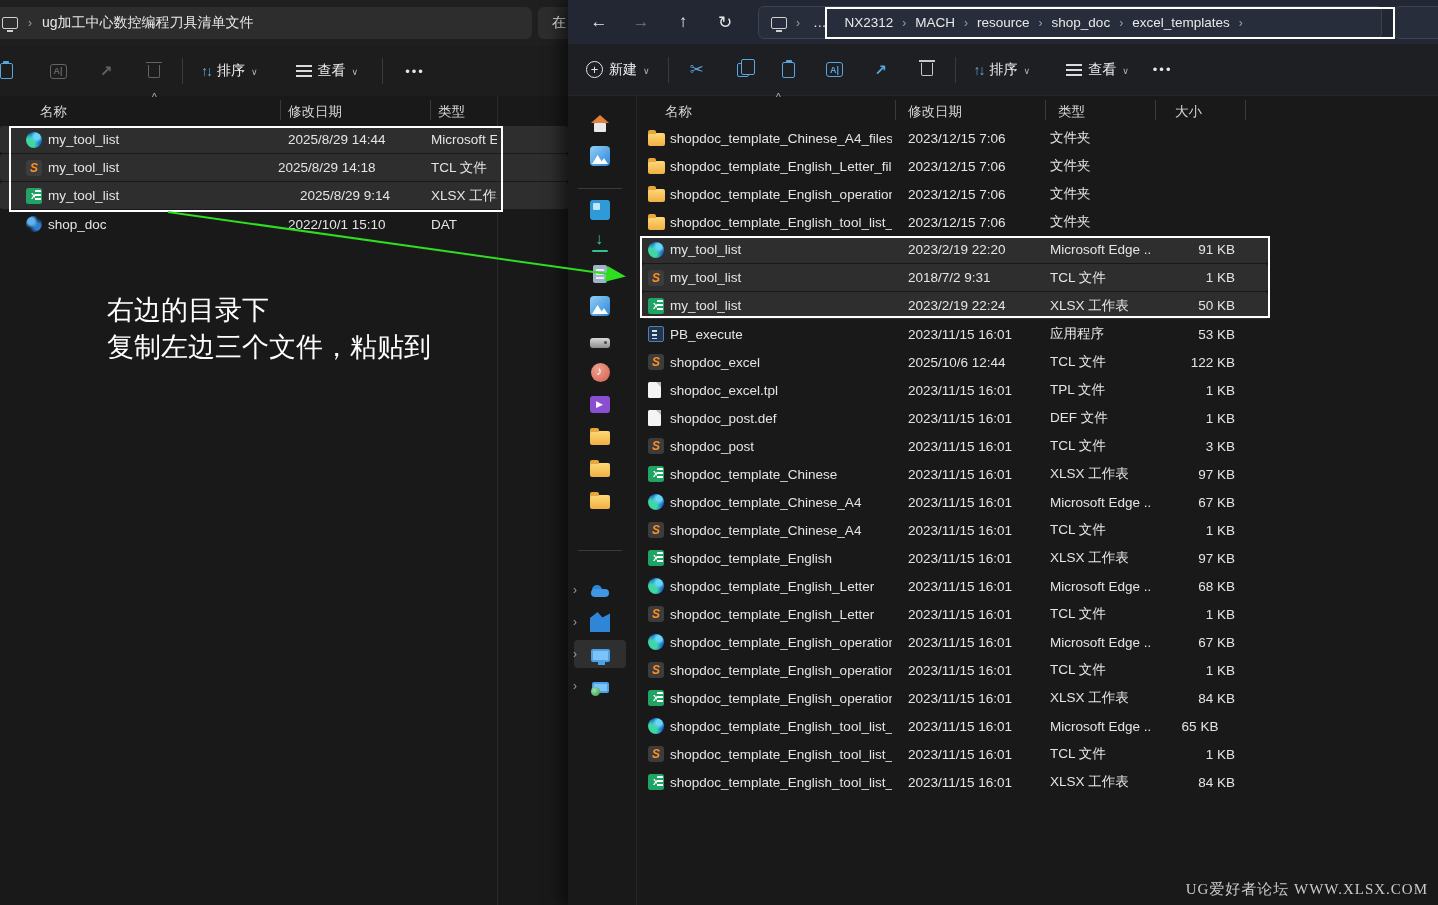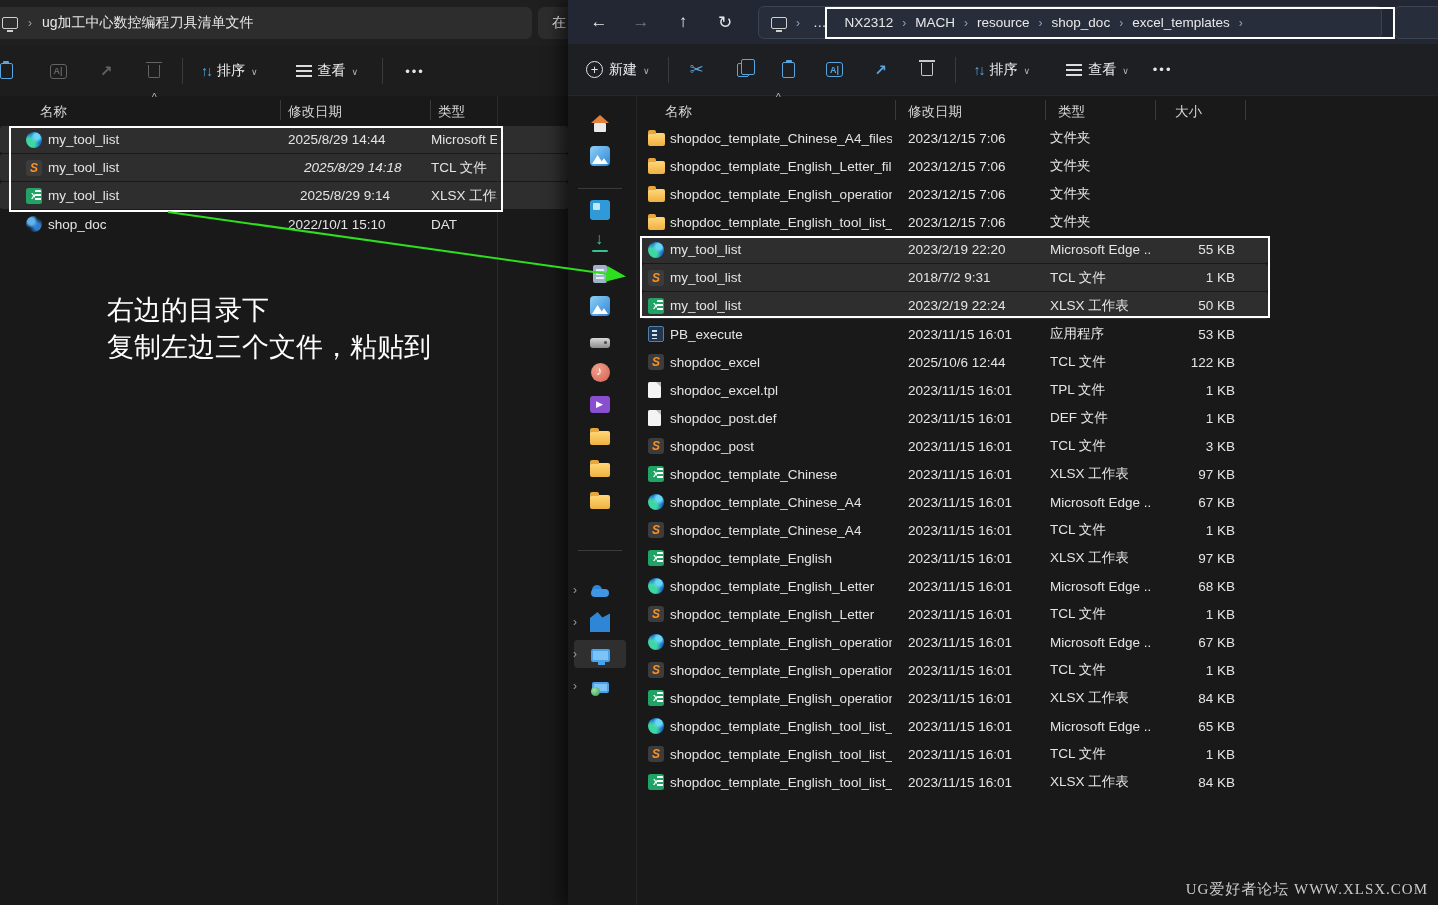--- a/index.html
+++ b/index.html
@@ -215,21 +215,21 @@
       <div id="left-rows" class="abs" style="left:0; top:30px; width:568px;">
           <div class="file-row row-selected" style="top: 0px; left: 0px; width: 568px; height: 27px;">
             <span class="ficon edge-file" style="left: 26px;"></span>
             <span class="cell" style="left: 48px; width: 220px;">my_tool_list</span>
             <span class="cell" style="left: 288px; width: 150px;">2025/8/29 14:44</span>
             <span class="cell" style="left: 431px; width: 66px;">Microsoft Edge ...</span>
           </div>
           <div class="file-row row-selected" style="top: 28px; left: 0px; width: 568px; height: 27px;">
             <span class="ficon tcl-file" style="left: 26px;">S</span>
             <span class="cell" style="left: 48px; width: 220px;">my_tool_list</span>
-            <span class="cell" style="left: 304px; width: 150px; font-style: italic;">2025/8/29 14:18</span>
+            <span class="cell" style="left: 278px; width: 150px;">2025/8/29 14:18</span>
             <span class="cell" style="left: 431px; width: 66px;">TCL 文件</span>
           </div>
           <div class="file-row row-selected" style="top: 56px; left: 0px; width: 568px; height: 27px;">
             <span class="ficon excel-file" style="left: 26px;">X</span>
             <span class="cell" style="left: 48px; width: 220px;">my_tool_list</span>
             <span class="cell" style="left: 300px; width: 150px;">2025/8/29 9:14</span>
             <span class="cell" style="left: 431px; width: 66px;">XLSX 工作表</span>
           </div>
           <div class="file-row" style="top: 84px;">
             <span class="ficon dat-file" style="left: 26px;"></span>
@@ -398,21 +398,21 @@
             <span class="ficon folder-file" style="left: 80px;"></span>
             <span class="cell" style="left: 102px; width: 222px;">shopdoc_template_English_tool_list_s...</span>
             <span class="cell" style="left: 340px; width: 150px;">2023/12/15 7:06</span>
             <span class="cell" style="left: 482px; width: 100px;">文件夹</span>
           </div>
           <div class="file-row row-selected" style="top: 112px; left: 74px; width: 626px; height: 27px;">
             <span class="ficon edge-file" style="left: 6px;"></span>
             <span class="cell" style="left: 28px; width: 222px;">my_tool_list</span>
             <span class="cell" style="left: 266px; width: 150px;">2023/2/19 22:20</span>
             <span class="cell" style="left: 408px; width: 100px;">Microsoft Edge ...</span>
-            <span class="cell" style="left: 523px; width: 70px; text-align: right;">55 KB</span>
+            <span class="cell" style="left: 523px; width: 70px; text-align: right;">91 KB</span>
           </div>
           <div class="file-row row-selected" style="top: 140px; left: 74px; width: 626px; height: 27px;">
             <span class="ficon tcl-file" style="left: 6px;">S</span>
             <span class="cell" style="left: 28px; width: 222px;">my_tool_list</span>
             <span class="cell" style="left: 266px; width: 150px;">2018/7/2 9:31</span>
             <span class="cell" style="left: 408px; width: 100px;">TCL 文件</span>
             <span class="cell" style="left: 523px; width: 70px; text-align: right;">1 KB</span>
           </div>
           <div class="file-row row-selected" style="top: 168px; left: 74px; width: 626px; height: 27px;">
             <span class="ficon excel-file" style="left: 6px;">X</span>
@@ -517,21 +517,21 @@
             <span class="cell" style="left: 102px; width: 222px;">shopdoc_template_English_operation...</span>
             <span class="cell" style="left: 340px; width: 150px;">2023/11/15 16:01</span>
             <span class="cell" style="left: 482px; width: 100px;">XLSX 工作表</span>
             <span class="cell" style="left: 597px; width: 70px; text-align: right;">84 KB</span>
           </div>
           <div class="file-row" style="top: 588px;">
             <span class="ficon edge-file" style="left: 80px;"></span>
             <span class="cell" style="left: 102px; width: 222px;">shopdoc_template_English_tool_list_s...</span>
             <span class="cell" style="left: 340px; width: 150px;">2023/11/15 16:01</span>
             <span class="cell" style="left: 482px; width: 100px;">Microsoft Edge ...</span>
-            <span class="cell" style="left: 597px; width: 70px; text-align: right;">65 KB</span>
+            <span class="cell" style="left: 597px; width: 70px; text-align: center;">65 KB</span>
           </div>
           <div class="file-row" style="top: 616px;">
             <span class="ficon tcl-file" style="left: 80px;">S</span>
             <span class="cell" style="left: 102px; width: 222px;">shopdoc_template_English_tool_list_s...</span>
             <span class="cell" style="left: 340px; width: 150px;">2023/11/15 16:01</span>
             <span class="cell" style="left: 482px; width: 100px;">TCL 文件</span>
             <span class="cell" style="left: 597px; width: 70px; text-align: right;">1 KB</span>
           </div>
           <div class="file-row" style="top: 644px;">
             <span class="ficon excel-file" style="left: 80px;">X</span>

